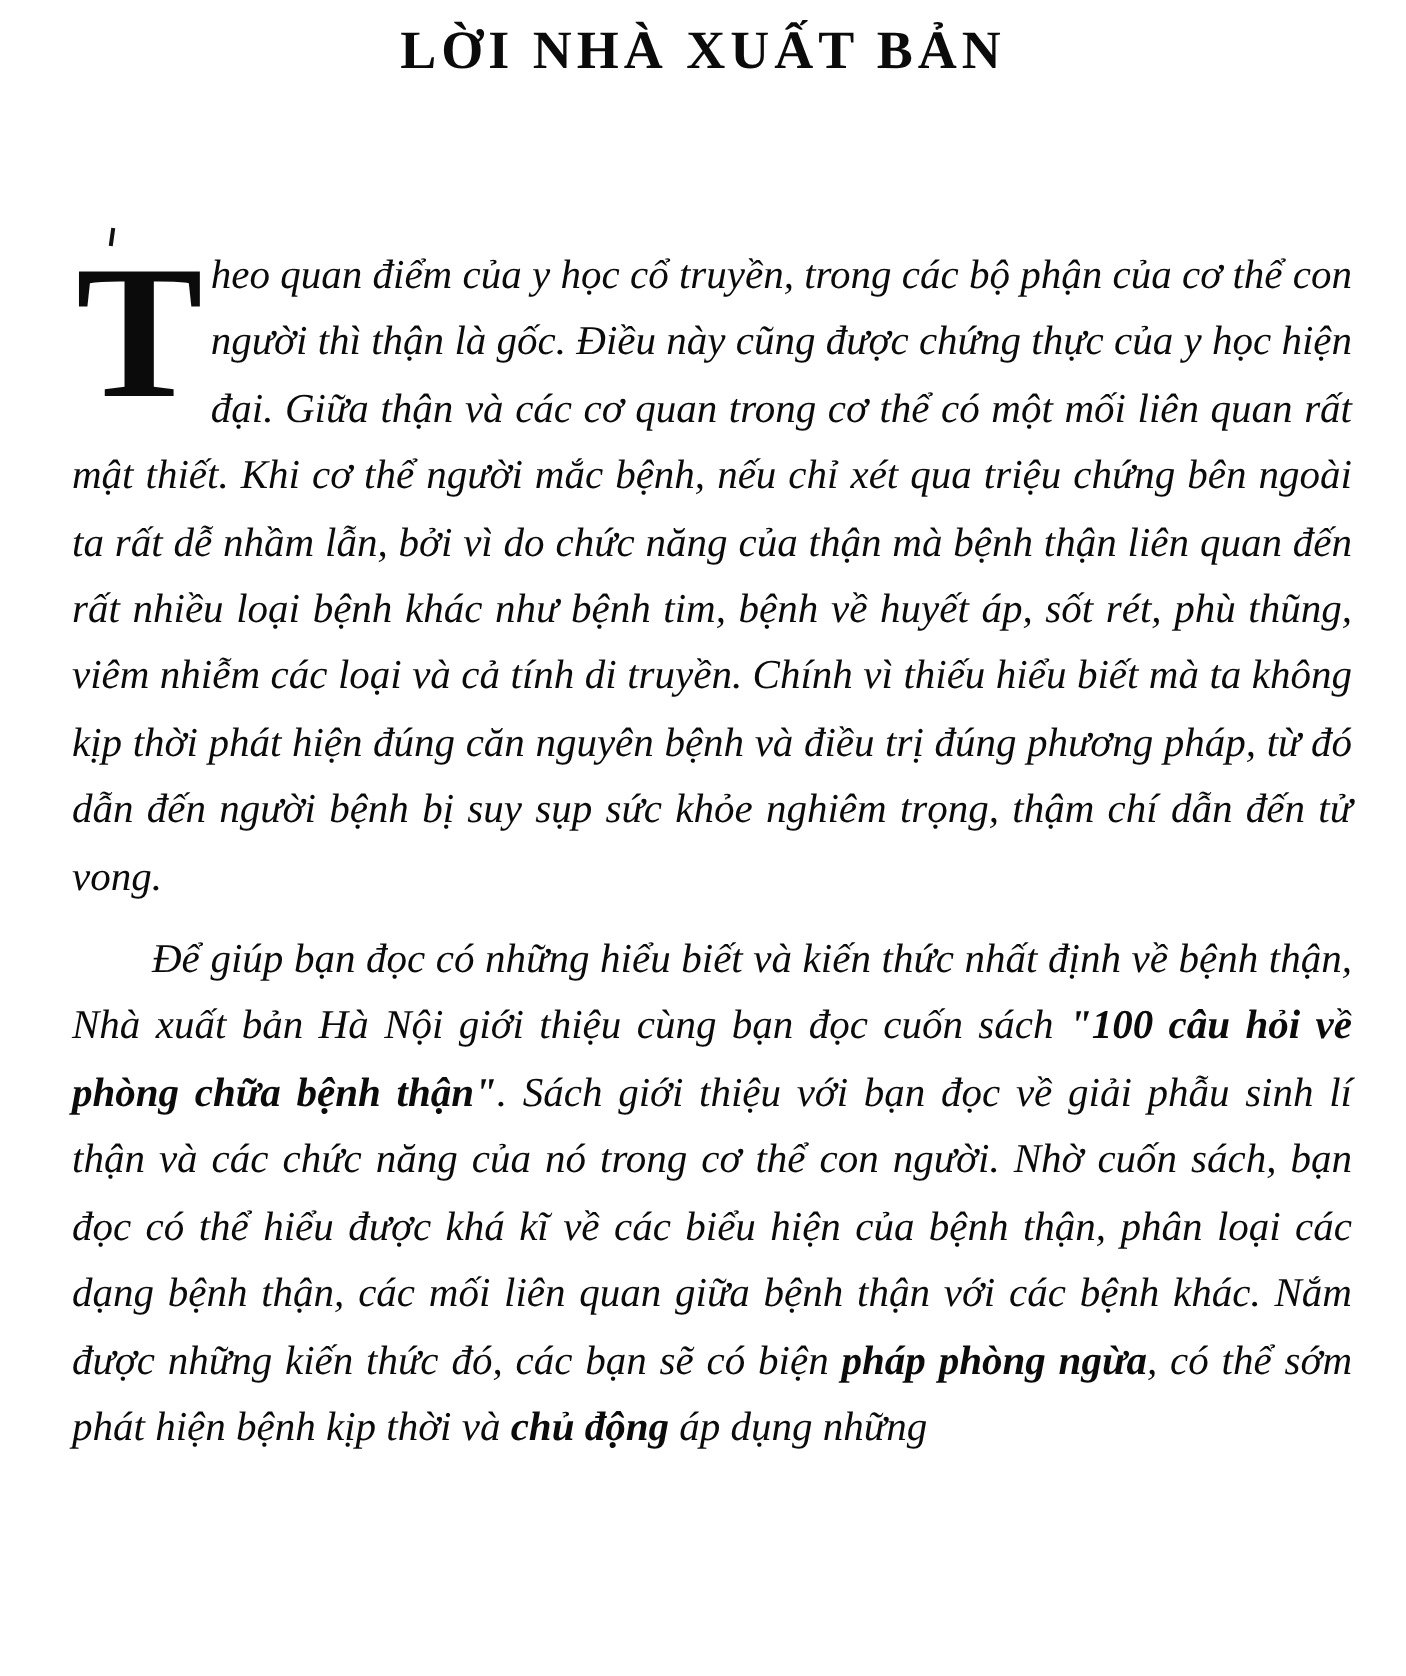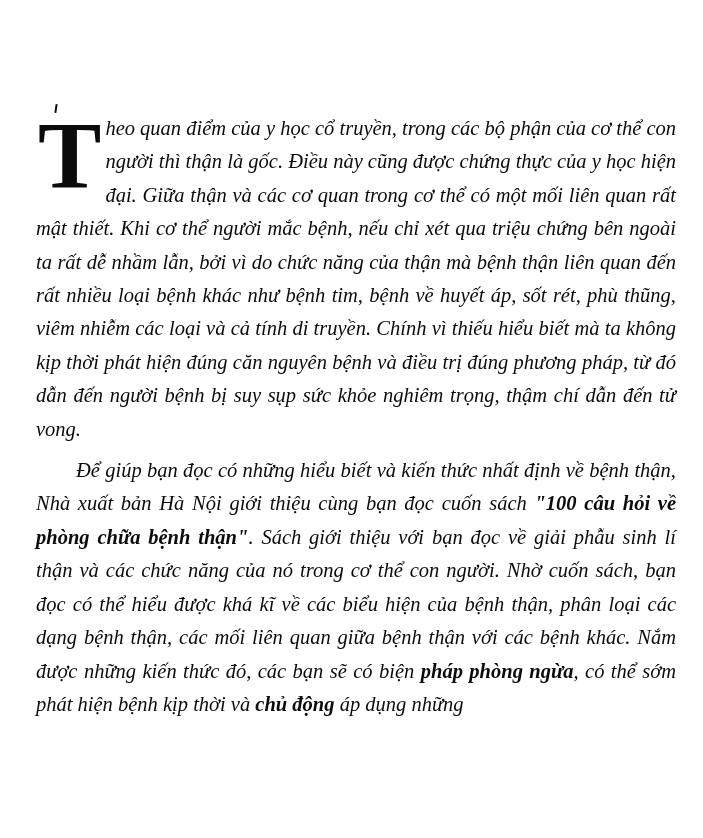--- a/index.html
+++ b/index.html
@@ -73,20 +73,21 @@
   }
   .spacer {
     height: 8px;
   }
 </style>
 </head>
 <body>
 
 <div class="page">
 
+  <h1 class="page-title">LỜI NHÀ XUẤT BẢN</h1>
 
   <div class="tick"></div>
 
   <div class="body-text">
     <p class="para first">
       <span class="dropcap">T</span><span>heo quan điểm của y học cổ truyền, trong các bộ phận của cơ thể con người thì thận là gốc. Điều này cũng được chứng thực của y học hiện đại. Giữa thận và các cơ quan trong cơ thể có một mối liên quan rất mật thiết. Khi cơ thể người mắc bệnh, nếu chỉ xét qua triệu chứng bên ngoài ta rất dễ nhầm lẫn, bởi vì do chức năng của thận mà bệnh thận liên quan đến rất nhiều loại bệnh khác như bệnh tim, bệnh về huyết áp, sốt rét, phù thũng, viêm nhiễm các loại và cả tính di truyền. Chính vì thiếu hiểu biết mà ta không kịp thời phát hiện đúng căn nguyên bệnh và điều trị đúng phương pháp, từ đó dẫn đến người bệnh bị suy sụp sức khỏe nghiêm trọng, thậm chí dẫn đến tử vong.</span>
     </p>
     <div class="spacer"></div>
     <p class="para">
       <span>Để giúp bạn đọc có những hiểu biết và kiến thức nhất định về bệnh thận, Nhà xuất bản Hà Nội giới thiệu cùng bạn đọc cuốn sách </span><span class="bold">"100 câu hỏi về phòng chữa bệnh thận"</span><span>. Sách giới thiệu với bạn đọc về giải phẫu sinh lí thận và các chức năng của nó trong cơ thể con người. Nhờ cuốn sách, bạn đọc có thể hiểu được khá kĩ về các biểu hiện của bệnh thận, phân loại các dạng bệnh thận, các mối liên quan giữa bệnh thận với các bệnh khác. Nắm được những kiến thức đó, các bạn sẽ có biện </span><span class="bold">pháp phòng ngừa</span><span>, có thể sớm phát hiện bệnh kịp thời và </span><span class="bold">chủ động</span><span> áp dụng những</span>

